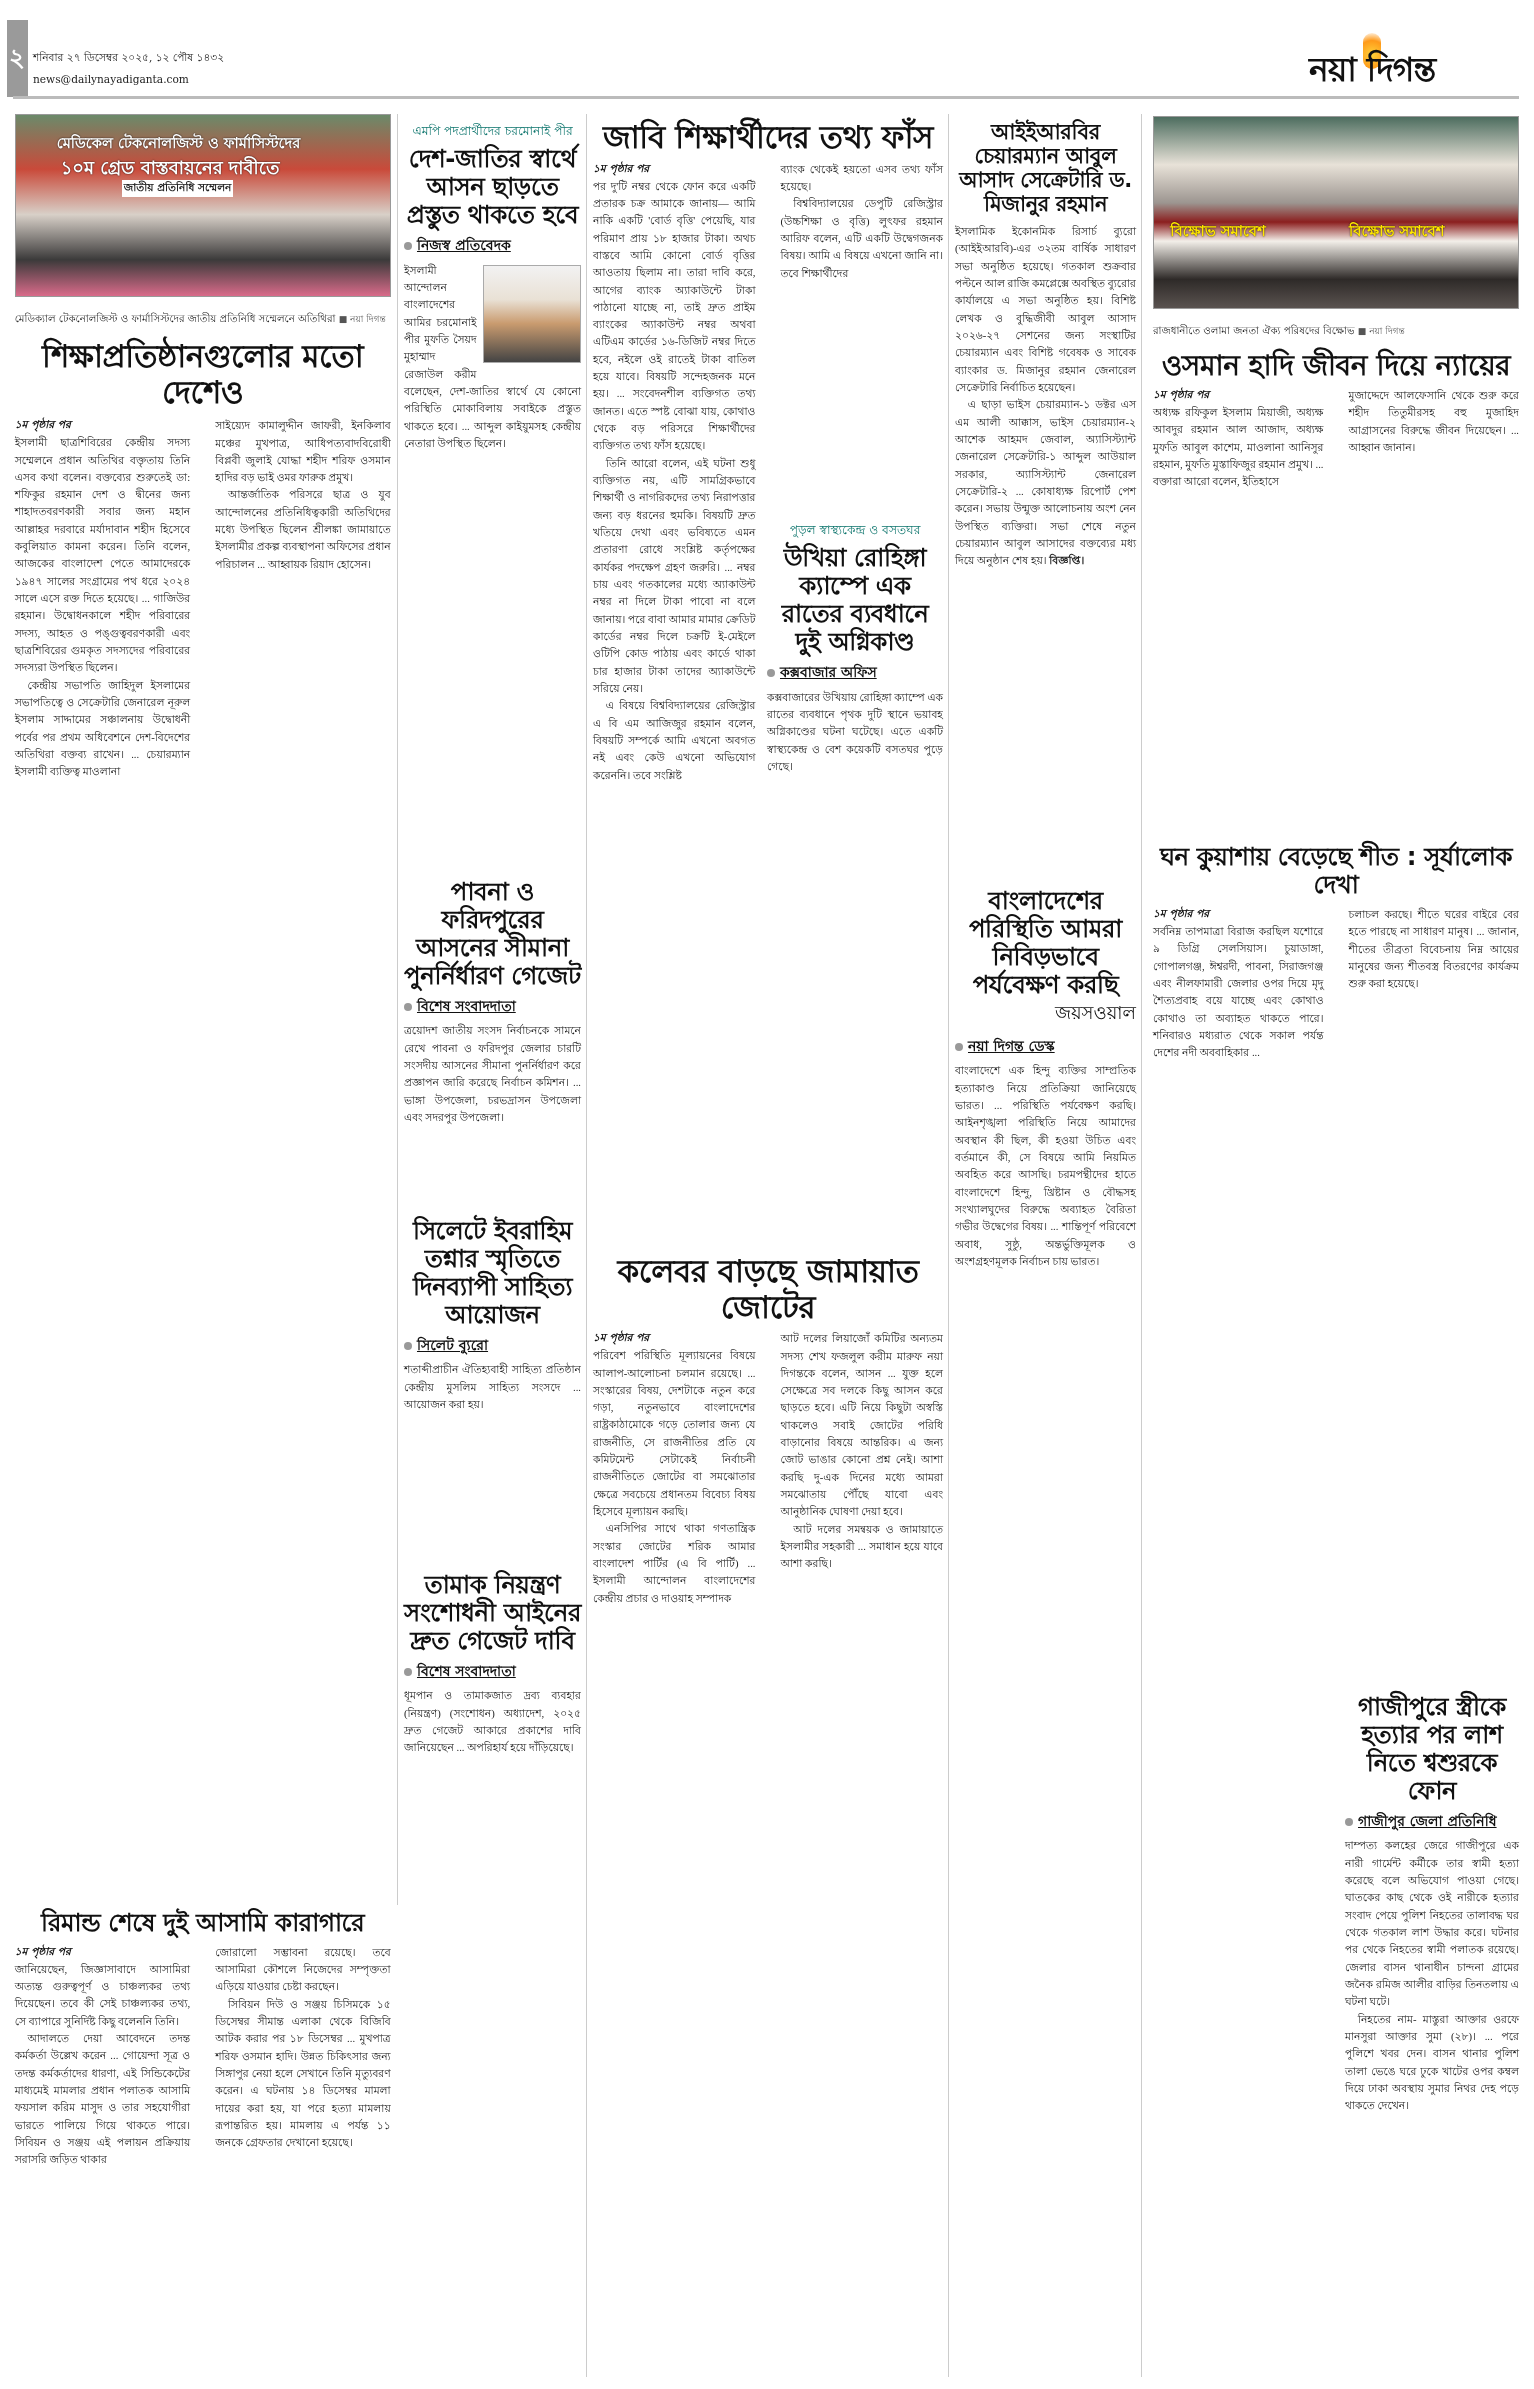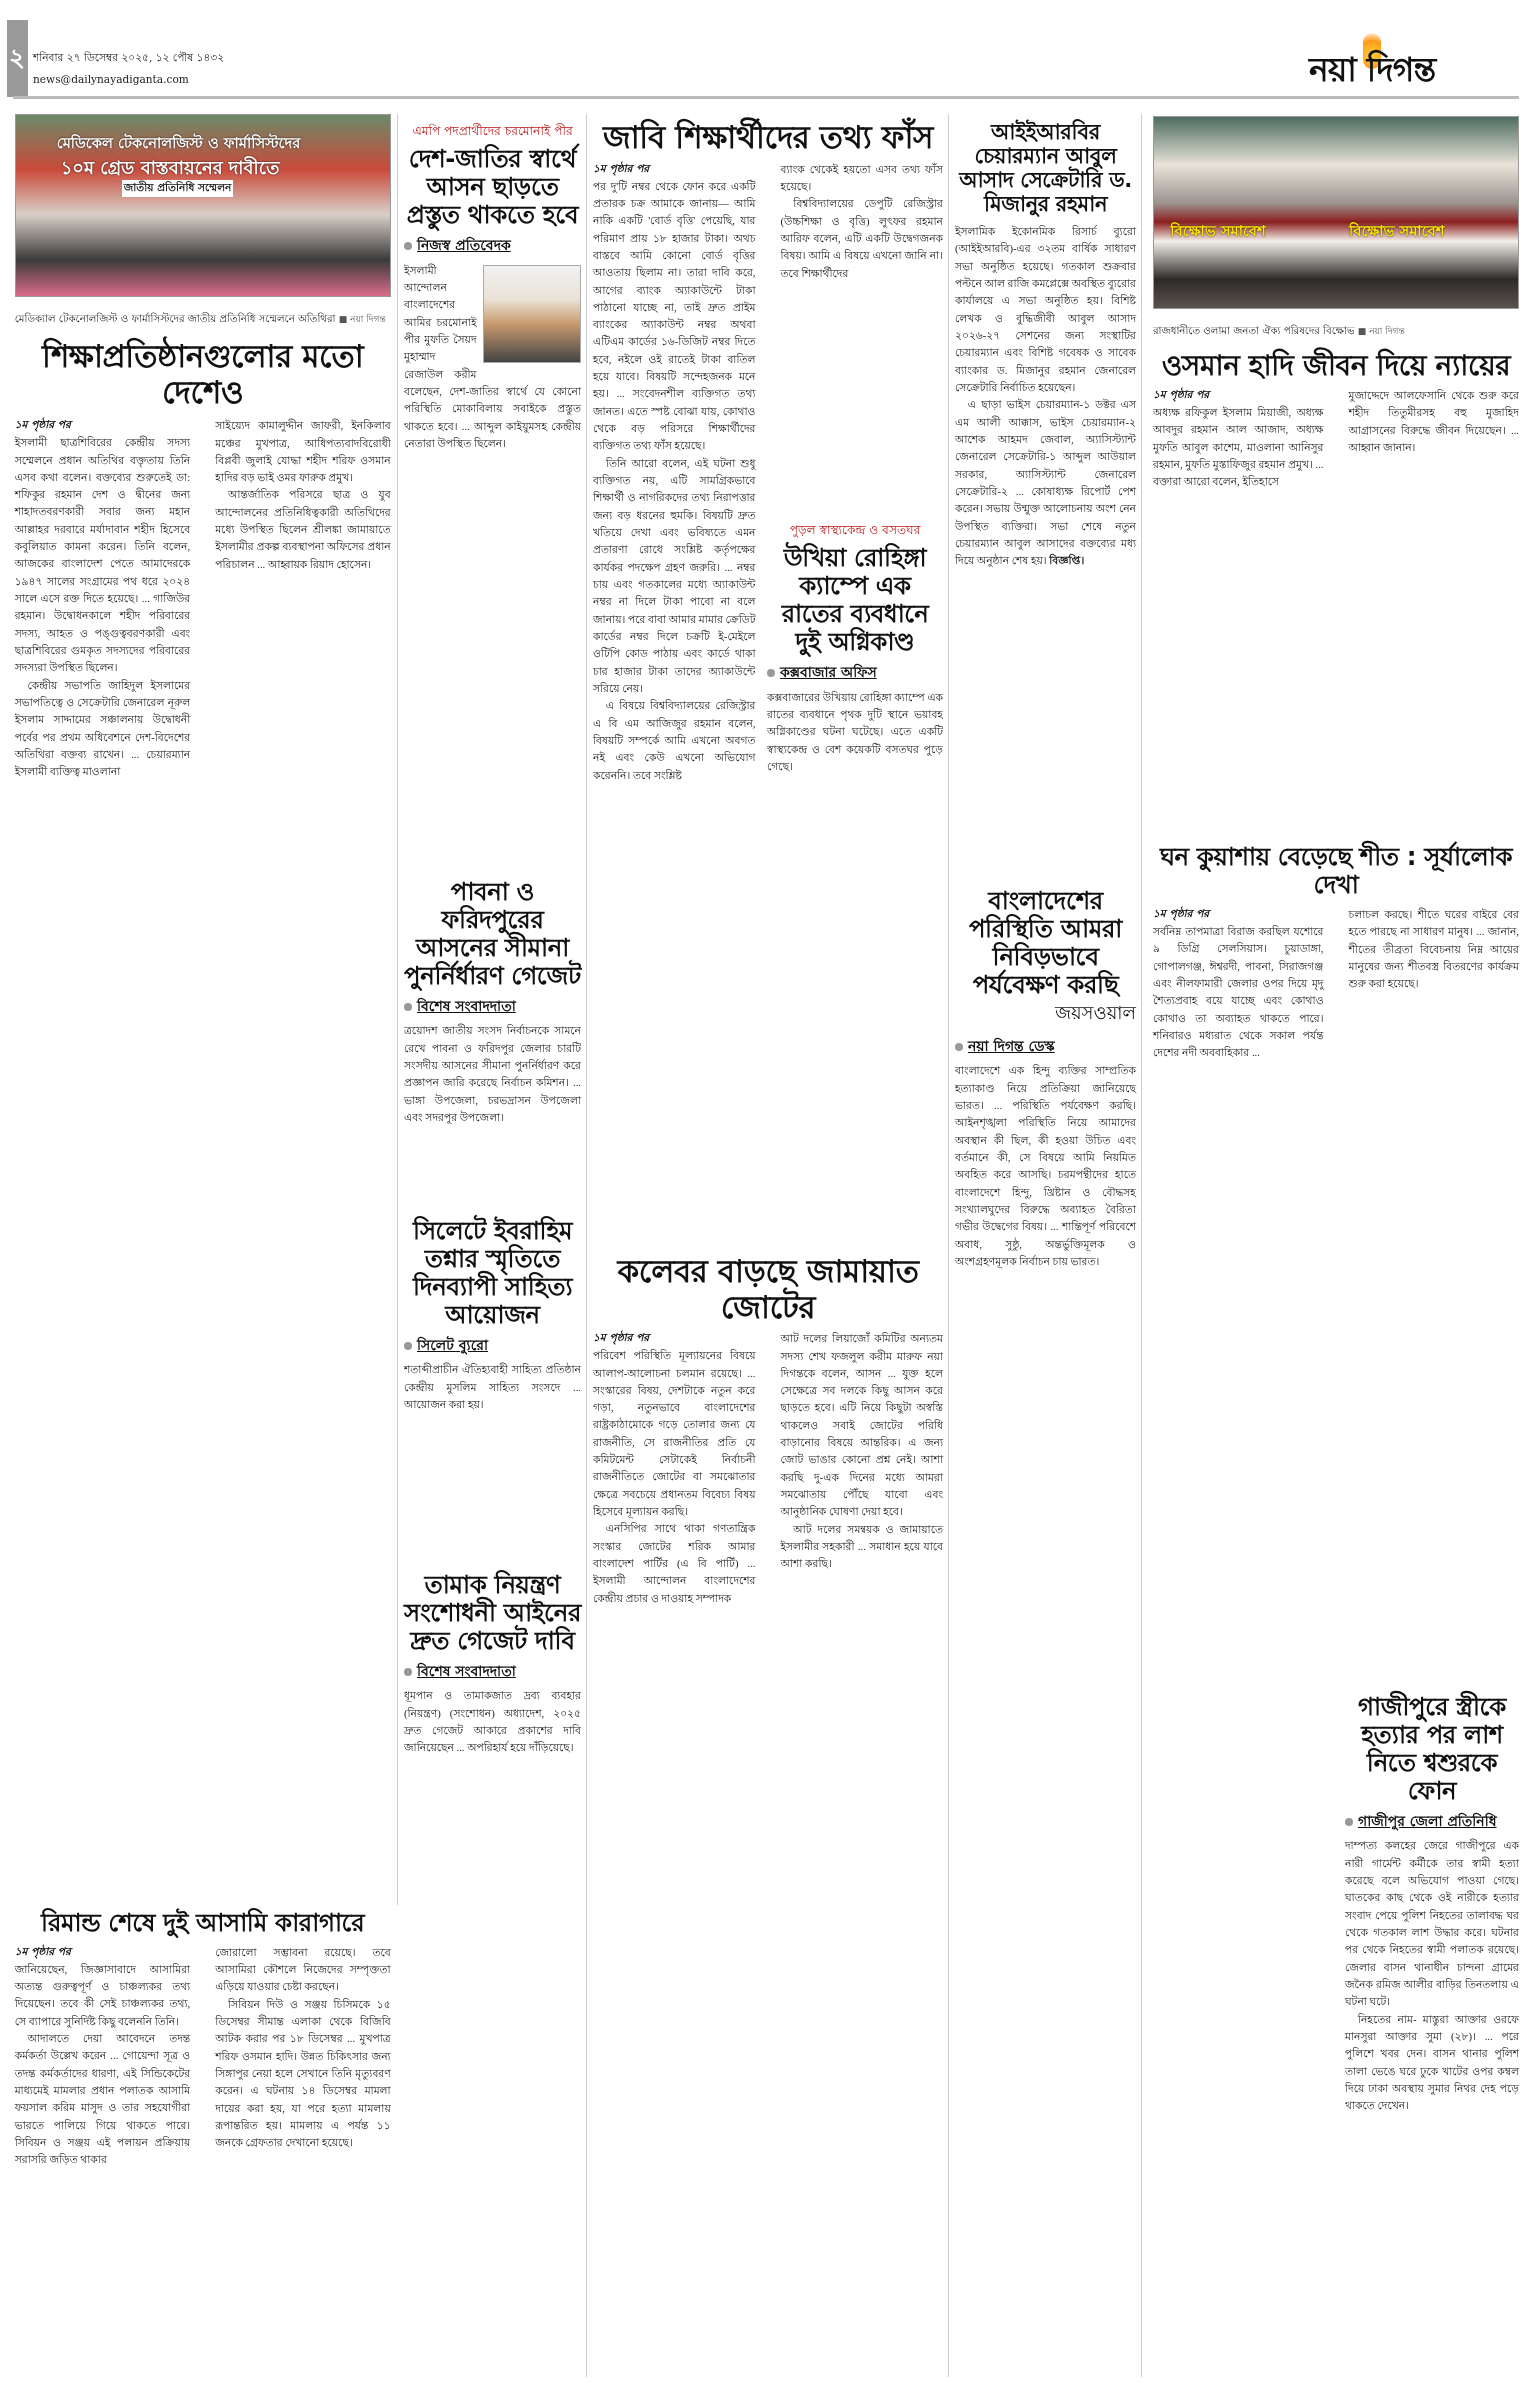--- a/index.html
+++ b/index.html
@@ -14,21 +14,21 @@
   .rule { position: absolute; left: 13px; top: 96px; width: 1506px; height: 3.3px; background: #bbb; }
   .col { position: absolute; }
   .photo { background: linear-gradient(180deg, #6b8a6a 0%, #c94a3a 30%, #d8d0c8 55%, #3b3a3a 80%, #d96b8a 100%); border: 0.8px solid #999; position: relative; overflow: hidden; }
   .photo.crowd { background: linear-gradient(180deg, #4d6d5f 0%, #e8e2d8 25%, #9c9590 45%, #8b1f1f 55%, #f3efe9 65%, #2e2a28 85%, #5a5350 100%); padding-left: 28px; }
   .banner-txt { position: absolute; color: #fff; font-weight: bold; font-size: 14.7px; text-shadow: 0 0 1.6px #000; white-space: nowrap; }
   .caption { font-size: 10.2px; color: #222; margin-top: 14px; }
   .caption .credit { color: #555; font-size: 9px; }
   .headline { font-weight: bold; font-size: 28px; line-height: 1.15; text-align: center; letter-spacing: -0.4px; }
   .headline.md { font-size: 24.4px; }
   .headline.lg { font-size: 31px; }
-  .kicker { font-size: 16.3px; text-align: center; color: #b91c1c; margin-bottom: 3.3px; }
+  .kicker { font-size: 16.3px; text-align: center; color: #0f766e; margin-bottom: 3.3px; }
   .byline { font-size: 14px; font-weight: bold; margin: 4.9px 0 3.3px; text-decoration: underline; }
   .byline .dot { display: inline-block; width: 8.1px; height: 8.1px; border-radius: 50%; background: #999; margin-right: 4.9px; vertical-align: middle; }
   .contd { font-style: italic; font-weight: bold; font-size: 10.6px; }
   .body { font-family: Liberation Serif, serif; font-size: 10.7px; line-height: 1.62; text-align: justify; color: #222; }
   .cols2 { display: flex; gap: 25px; }
   .cols2 > div { flex: 1; }
   .indent { text-indent: 1.2em; }
   .vsep { position: absolute; width: 0.8px; background: #ccc; }
   .portrait { float: right; width: 98px; height: 98px; margin: 3.3px 0 3.3px 6.5px; background: linear-gradient(180deg, #f2f2f2 0%, #e9e1d5 35%, #c99b6f 60%, #444 100%); border: 0.8px solid #aaa; }
   .bottom-tag { font-weight: bold; }

